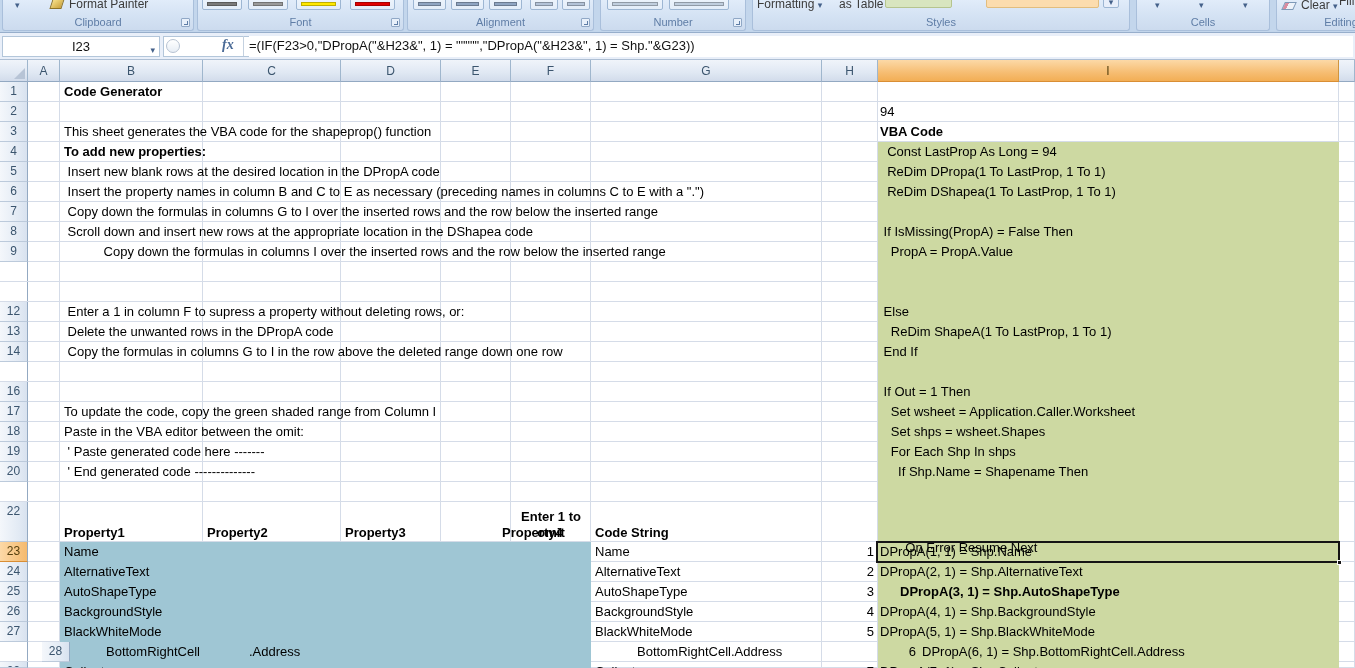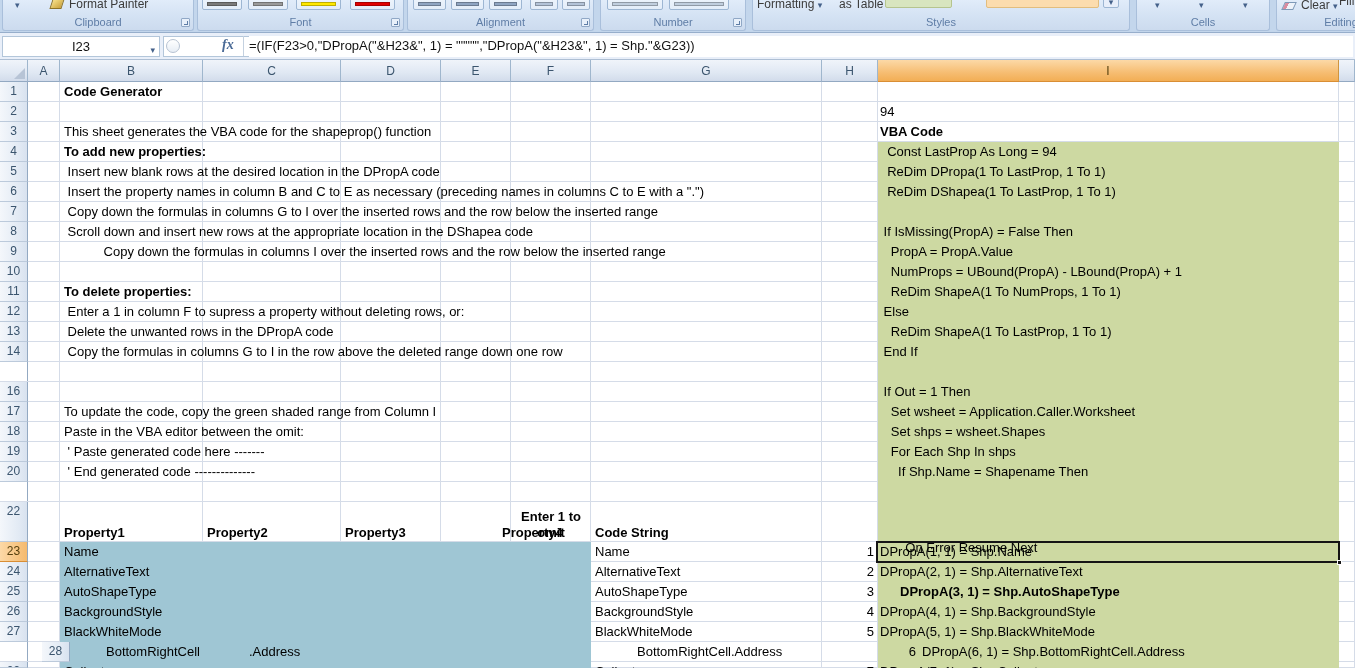--- a/index.html
+++ b/index.html
@@ -276,29 +276,20 @@
         <div class="srow" style="top: 140px; height: 20px;">
           <div class="rhdr">8</div>
           <div class="cell" style="left: 64px;"> Scroll down and insert new rows at the appropriate location in the DShapea code</div>
           <div class="cell" style="left: 880px;"> If IsMissing(PropA) = False Then</div>
         </div>
         <div class="srow" style="top: 160px; height: 20px;">
           <div class="rhdr">9</div>
           <div class="cell" style="left: 64px; margin-left: 36px;"> Copy down the formulas in columns I over the inserted rows and the row below the inserted range</div>
           <div class="cell" style="left: 880px;">   PropA = PropA.Value</div>
         </div>
-        <div class="srow" style="top: 180px; height: 20px;">
-          <div class="rhdr">10</div>
-          <div class="cell" style="left: 880px;">   NumProps = UBound(PropA) - LBound(PropA) + 1</div>
-        </div>
-        <div class="srow" style="top: 200px; height: 20px;">
-          <div class="rhdr">11</div>
-          <div class="cell b" style="left: 64px;">To delete properties:</div>
-          <div class="cell" style="left: 880px;">   ReDim ShapeA(1 To NumProps, 1 To 1)</div>
-        </div>
         <div class="srow" style="top: 220px; height: 20px;">
           <div class="rhdr">12</div>
           <div class="cell" style="left: 64px;"> Enter a 1 in column F to supress a property without deleting rows, or:</div>
           <div class="cell" style="left: 880px;"> Else</div>
         </div>
         <div class="srow" style="top: 240px; height: 20px;">
           <div class="rhdr">13</div>
           <div class="cell" style="left: 64px;"> Delete the unwanted rows in the DPropA code</div>
           <div class="cell" style="left: 880px;">   ReDim ShapeA(1 To LastProp, 1 To 1)</div>
         </div>

